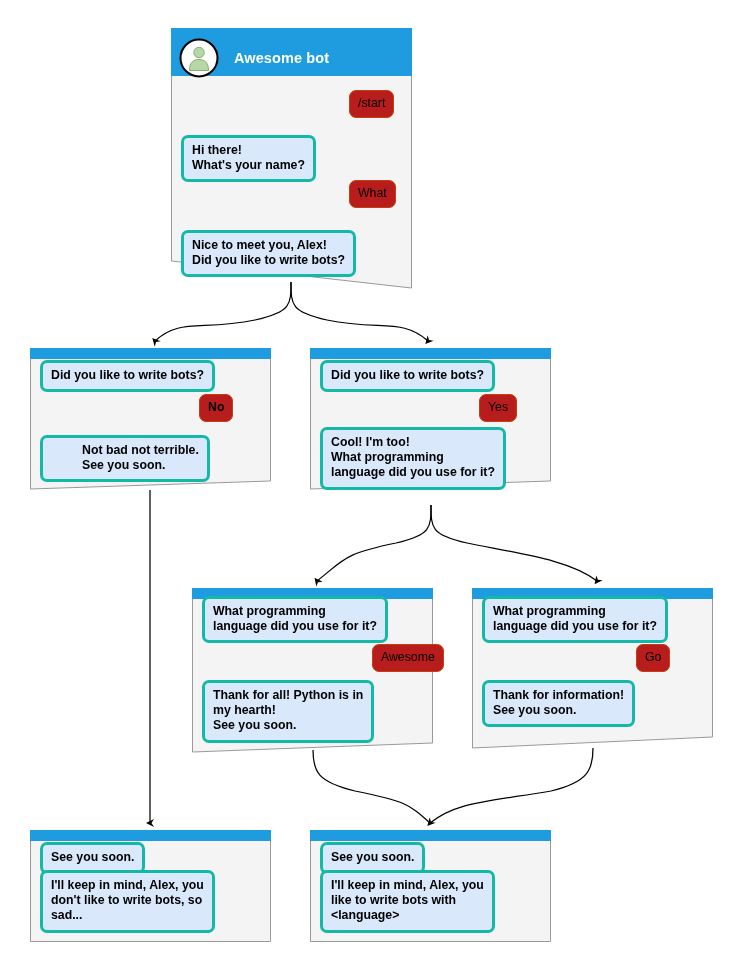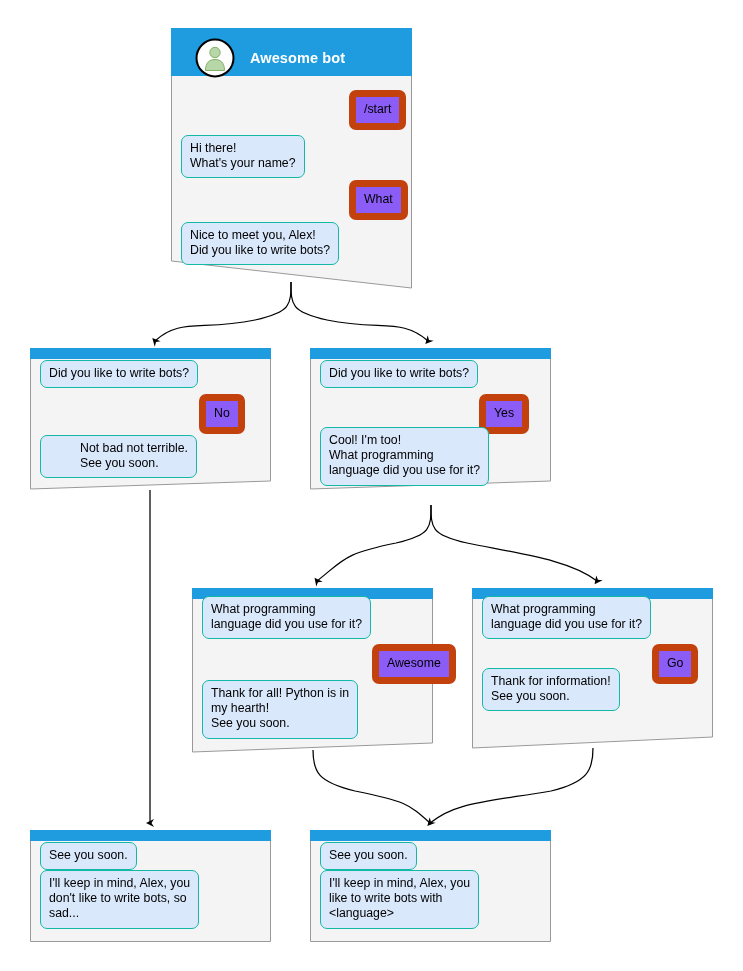--- a/index.html
+++ b/index.html
@@ -49,21 +49,21 @@
   
   .bot-header {
     position: absolute;
     left: 0;
     top: 0;
     height: 59px;
     width: 100%;
     display: flex;
     align-items: center;
     box-sizing: border-box;
-    padding-left: 24px;
+    padding-left: 8px;
   }
   .avatar {
     width: 40px;
     height: 40px;
     flex: 0 0 40px;
   }
   .bot-title {
     color: #ffffff;
     font-size: 14.5px;
     font-weight: bold;
@@ -82,26 +82,27 @@
     box-sizing: border-box;
     border-radius: 7px;
     font-size: 12.3px;
     line-height: 15.2px;
     color: #000000;
     padding: 5px 8px 6px 8px;
     white-space: pre;
   }
   .bubble.in {
     background: #dae8fc;
-    border: 1px solid #14b8a6;
+    border: 3px solid #14b8a6;
     left: 10px;
+    font-weight: bold;
   }
   .bubble.out {
-    background: #8b5cf6;
-    border: 7px solid #c2410c;
+    background: #b91c1c;
+    border: 1px solid #c2410c;
     text-align: left;
   }
 </style>
 </head>
 <body>
 
 <div id="canvas">
 
   <svg id="edges" viewBox="0 0 743 971">
     <defs>
@@ -138,31 +139,31 @@
       </div>
       <div class="msgs">
         
       </div>
     </div>
 
     <div class="bubble out" style="left:178px; top:62px;">/start</div>
     <div class="bubble in" style="top:107px;">Hi there!
 What's your name?</div>
     <div class="bubble out" style="left:178px; top:152px;">What</div>
-    <div class="bubble in" style="top:194px;">Nice to meet you, Alex!
+    <div class="bubble in" style="top:202px;">Nice to meet you, Alex!
 Did you like to write bots?</div>
   </div>
 
   <div class="card" id="card-no" style="left:30px; top:348px; width:241px; height:142px;">
     <svg class="card-shape" viewBox="0 0 241 142" preserveAspectRatio="none">
       <path d="M0.5,0.5 L240.5,0.5 L240.5,133 L0.5,141 Z" fill="#f4f4f4" stroke="#999999" stroke-width="1"></path>
       <rect x="0.5" y="0.5" width="240" height="10" fill="#1f9ce0" stroke="#1f9ce0" stroke-width="1"></rect>
     </svg>
     <div class="bubble in" style="top:12px;">Did you like to write bots?</div>
-    <div class="bubble out" style="left:169px; top:46px;">No</div>
+    <div class="bubble out" style="left:169px; top:46px;font-weight:bold;">No</div>
     <div class="bubble in" style="top:87px;padding-left:39px;">Not bad not terrible.
 See you soon.</div>
   </div>
 
   <div class="card" id="card-yes" style="left:310px; top:348px; width:241px; height:142px;">
     <svg class="card-shape" viewBox="0 0 241 142" preserveAspectRatio="none">
       <path d="M0.5,0.5 L240.5,0.5 L240.5,133 L0.5,141 Z" fill="#f4f4f4" stroke="#999999" stroke-width="1"></path>
       <rect x="0.5" y="0.5" width="240" height="10" fill="#1f9ce0" stroke="#1f9ce0" stroke-width="1"></rect>
     </svg>
     <div class="bubble in" style="top:12px;">Did you like to write bots?</div>
@@ -185,22 +186,22 @@
 See you soon.</div>
   </div>
 
   <div class="card" id="card-go" style="left:472px; top:588px; width:241px; height:165px;">
     <svg class="card-shape" viewBox="0 0 241 165" preserveAspectRatio="none">
       <path d="M0.5,0.5 L240.5,0.5 L240.5,149 L0.5,160 Z" fill="#f4f4f4" stroke="#999999" stroke-width="1"></path>
       <rect x="0.5" y="0.5" width="240" height="10" fill="#1f9ce0" stroke="#1f9ce0" stroke-width="1"></rect>
     </svg>
     <div class="bubble in" style="top:8px;">What programming
 language did you use for it?</div>
-    <div class="bubble out" style="left:180px; top:56px;">Go</div>
-    <div class="bubble in" style="top:80px;">Thank for information!
+    <div class="bubble out" style="left:164px; top:56px;">Go</div>
+    <div class="bubble in" style="top:92px;">Thank for information!
 See you soon.</div>
   </div>
 
   <div class="card" id="card-end-sad" style="left:30px; top:830px; width:241px; height:112px;">
     <svg class="card-shape" viewBox="0 0 241 112" preserveAspectRatio="none">
       <path d="M0.5,0.5 L240.5,0.5 L240.5,111.5 L0.5,111.5 Z" fill="#f4f4f4" stroke="#999999" stroke-width="1"></path>
       <rect x="0.5" y="0.5" width="240" height="10" fill="#1f9ce0" stroke="#1f9ce0" stroke-width="1"></rect>
     </svg>
     <div class="bubble in" style="top:12px;">See you soon.</div>
     <div class="bubble in" style="top:40px;">I'll keep in mind, Alex, you

